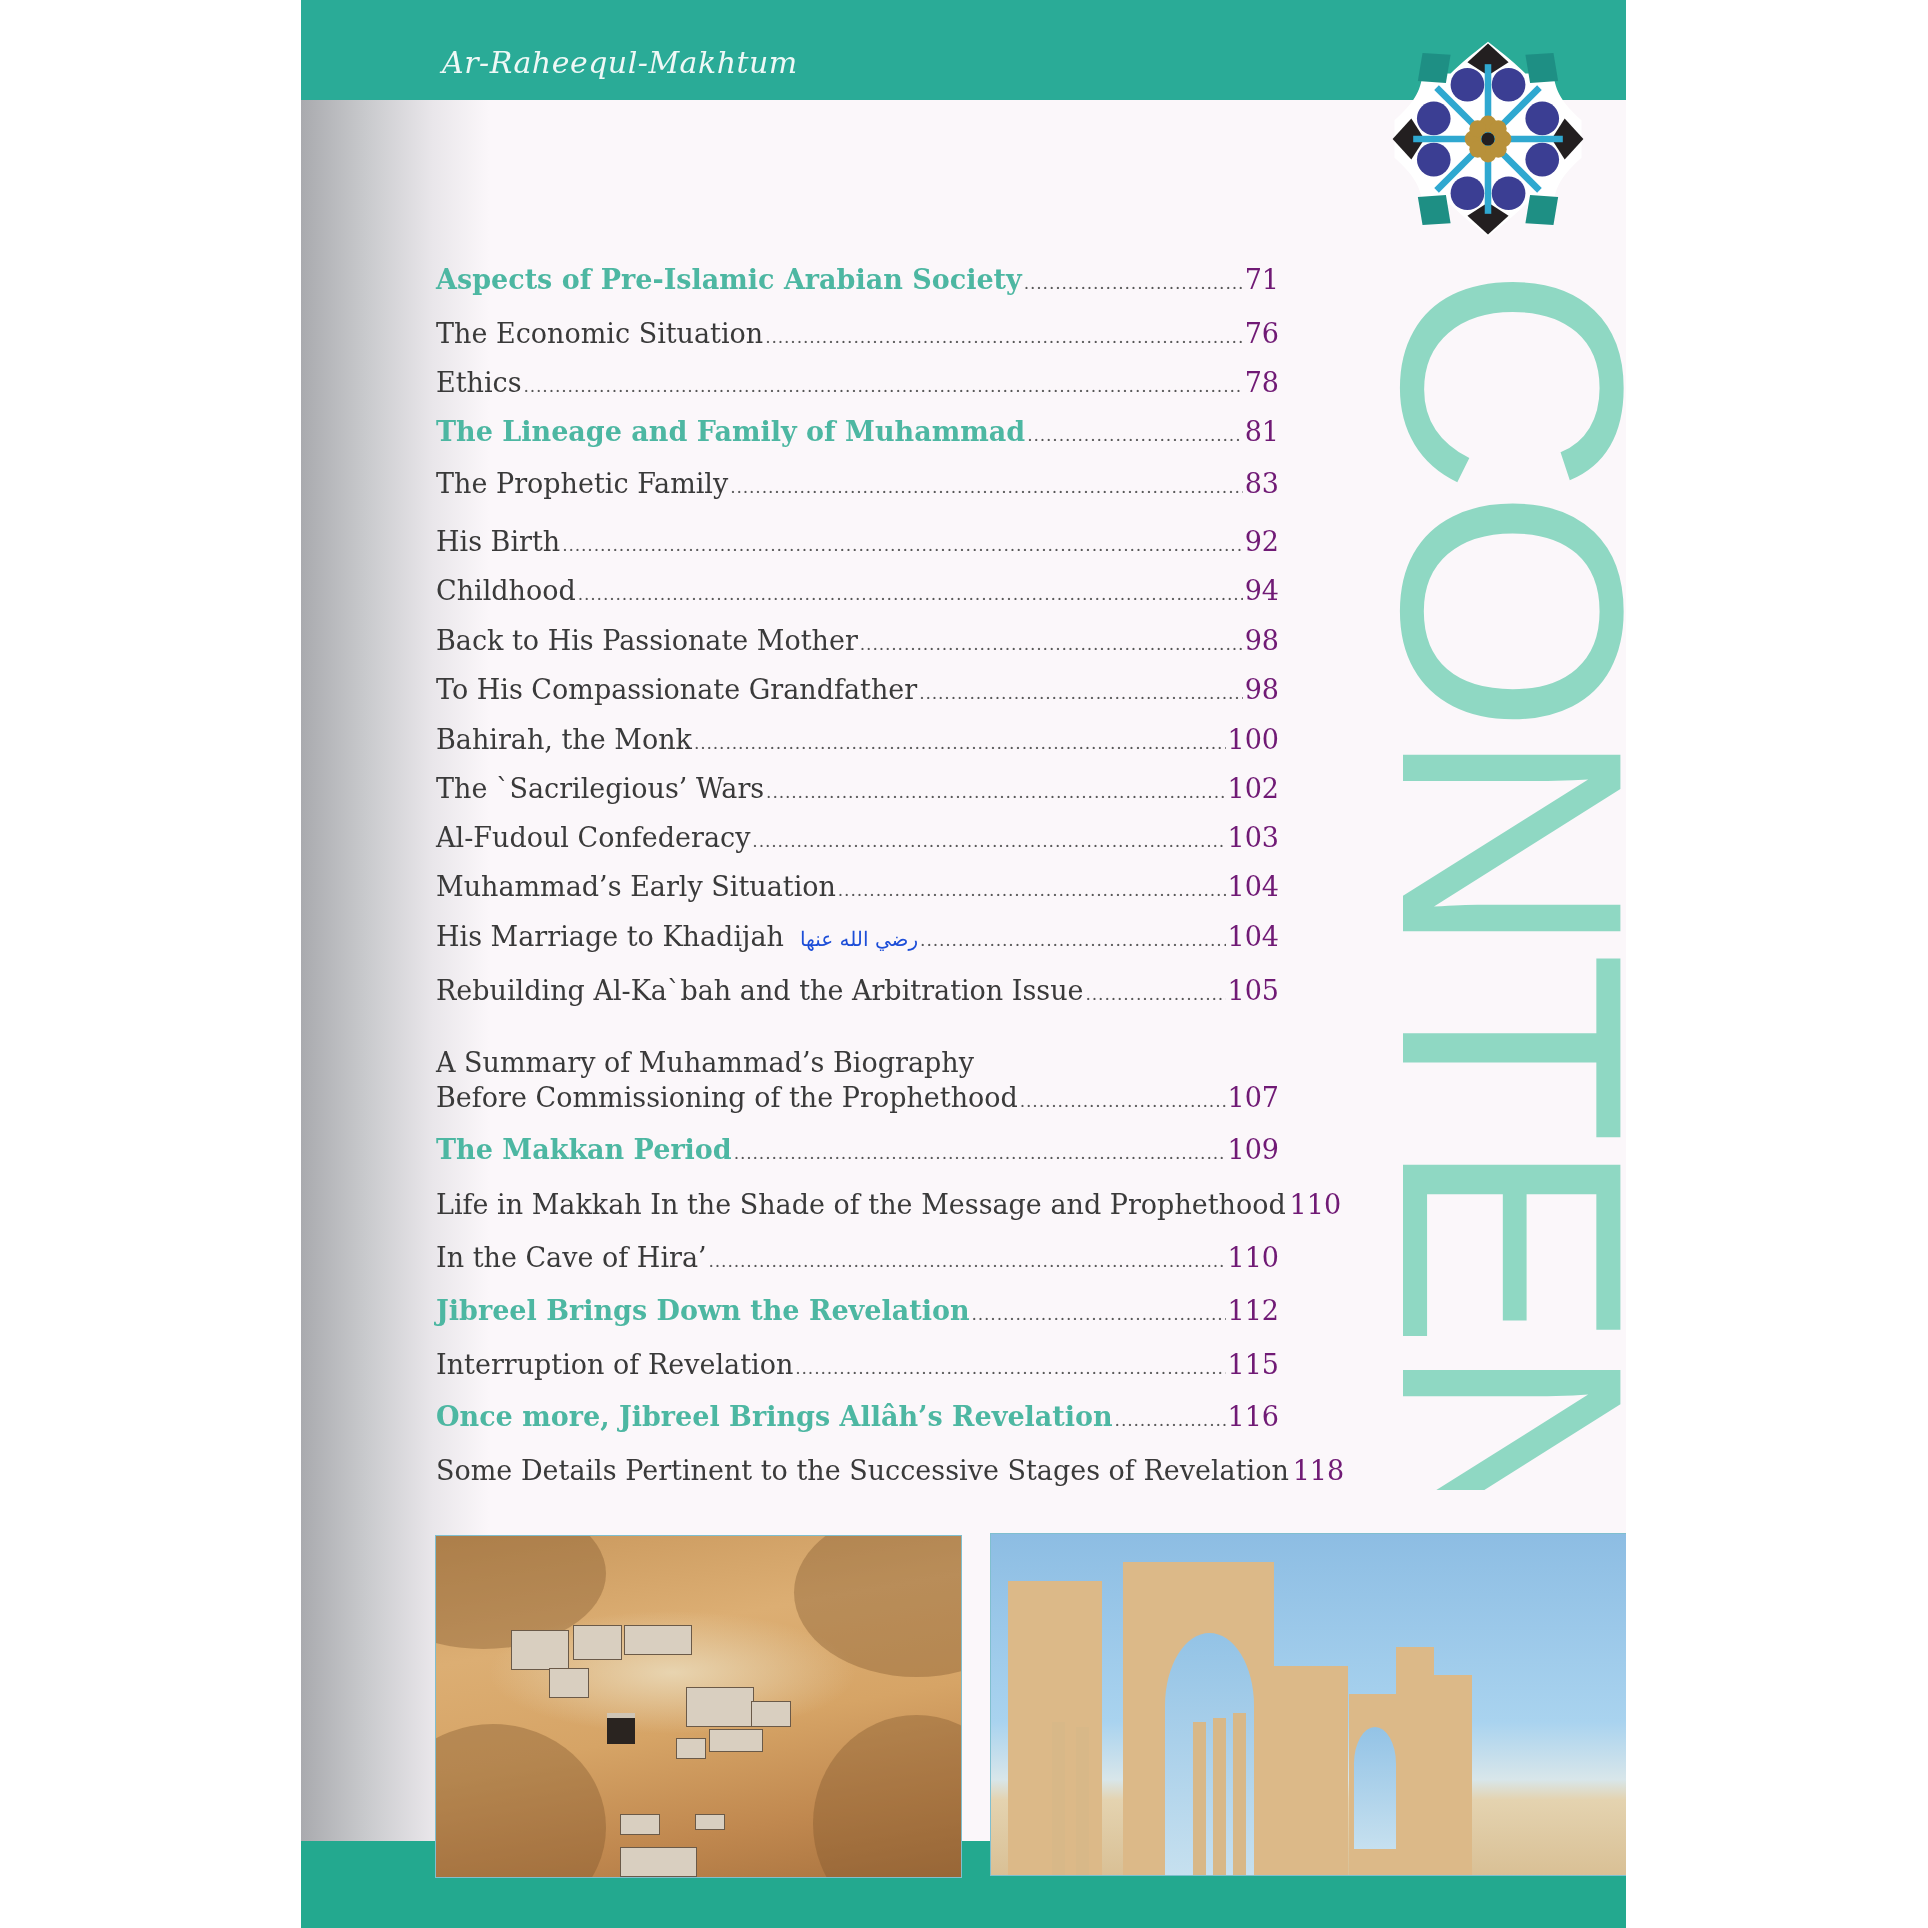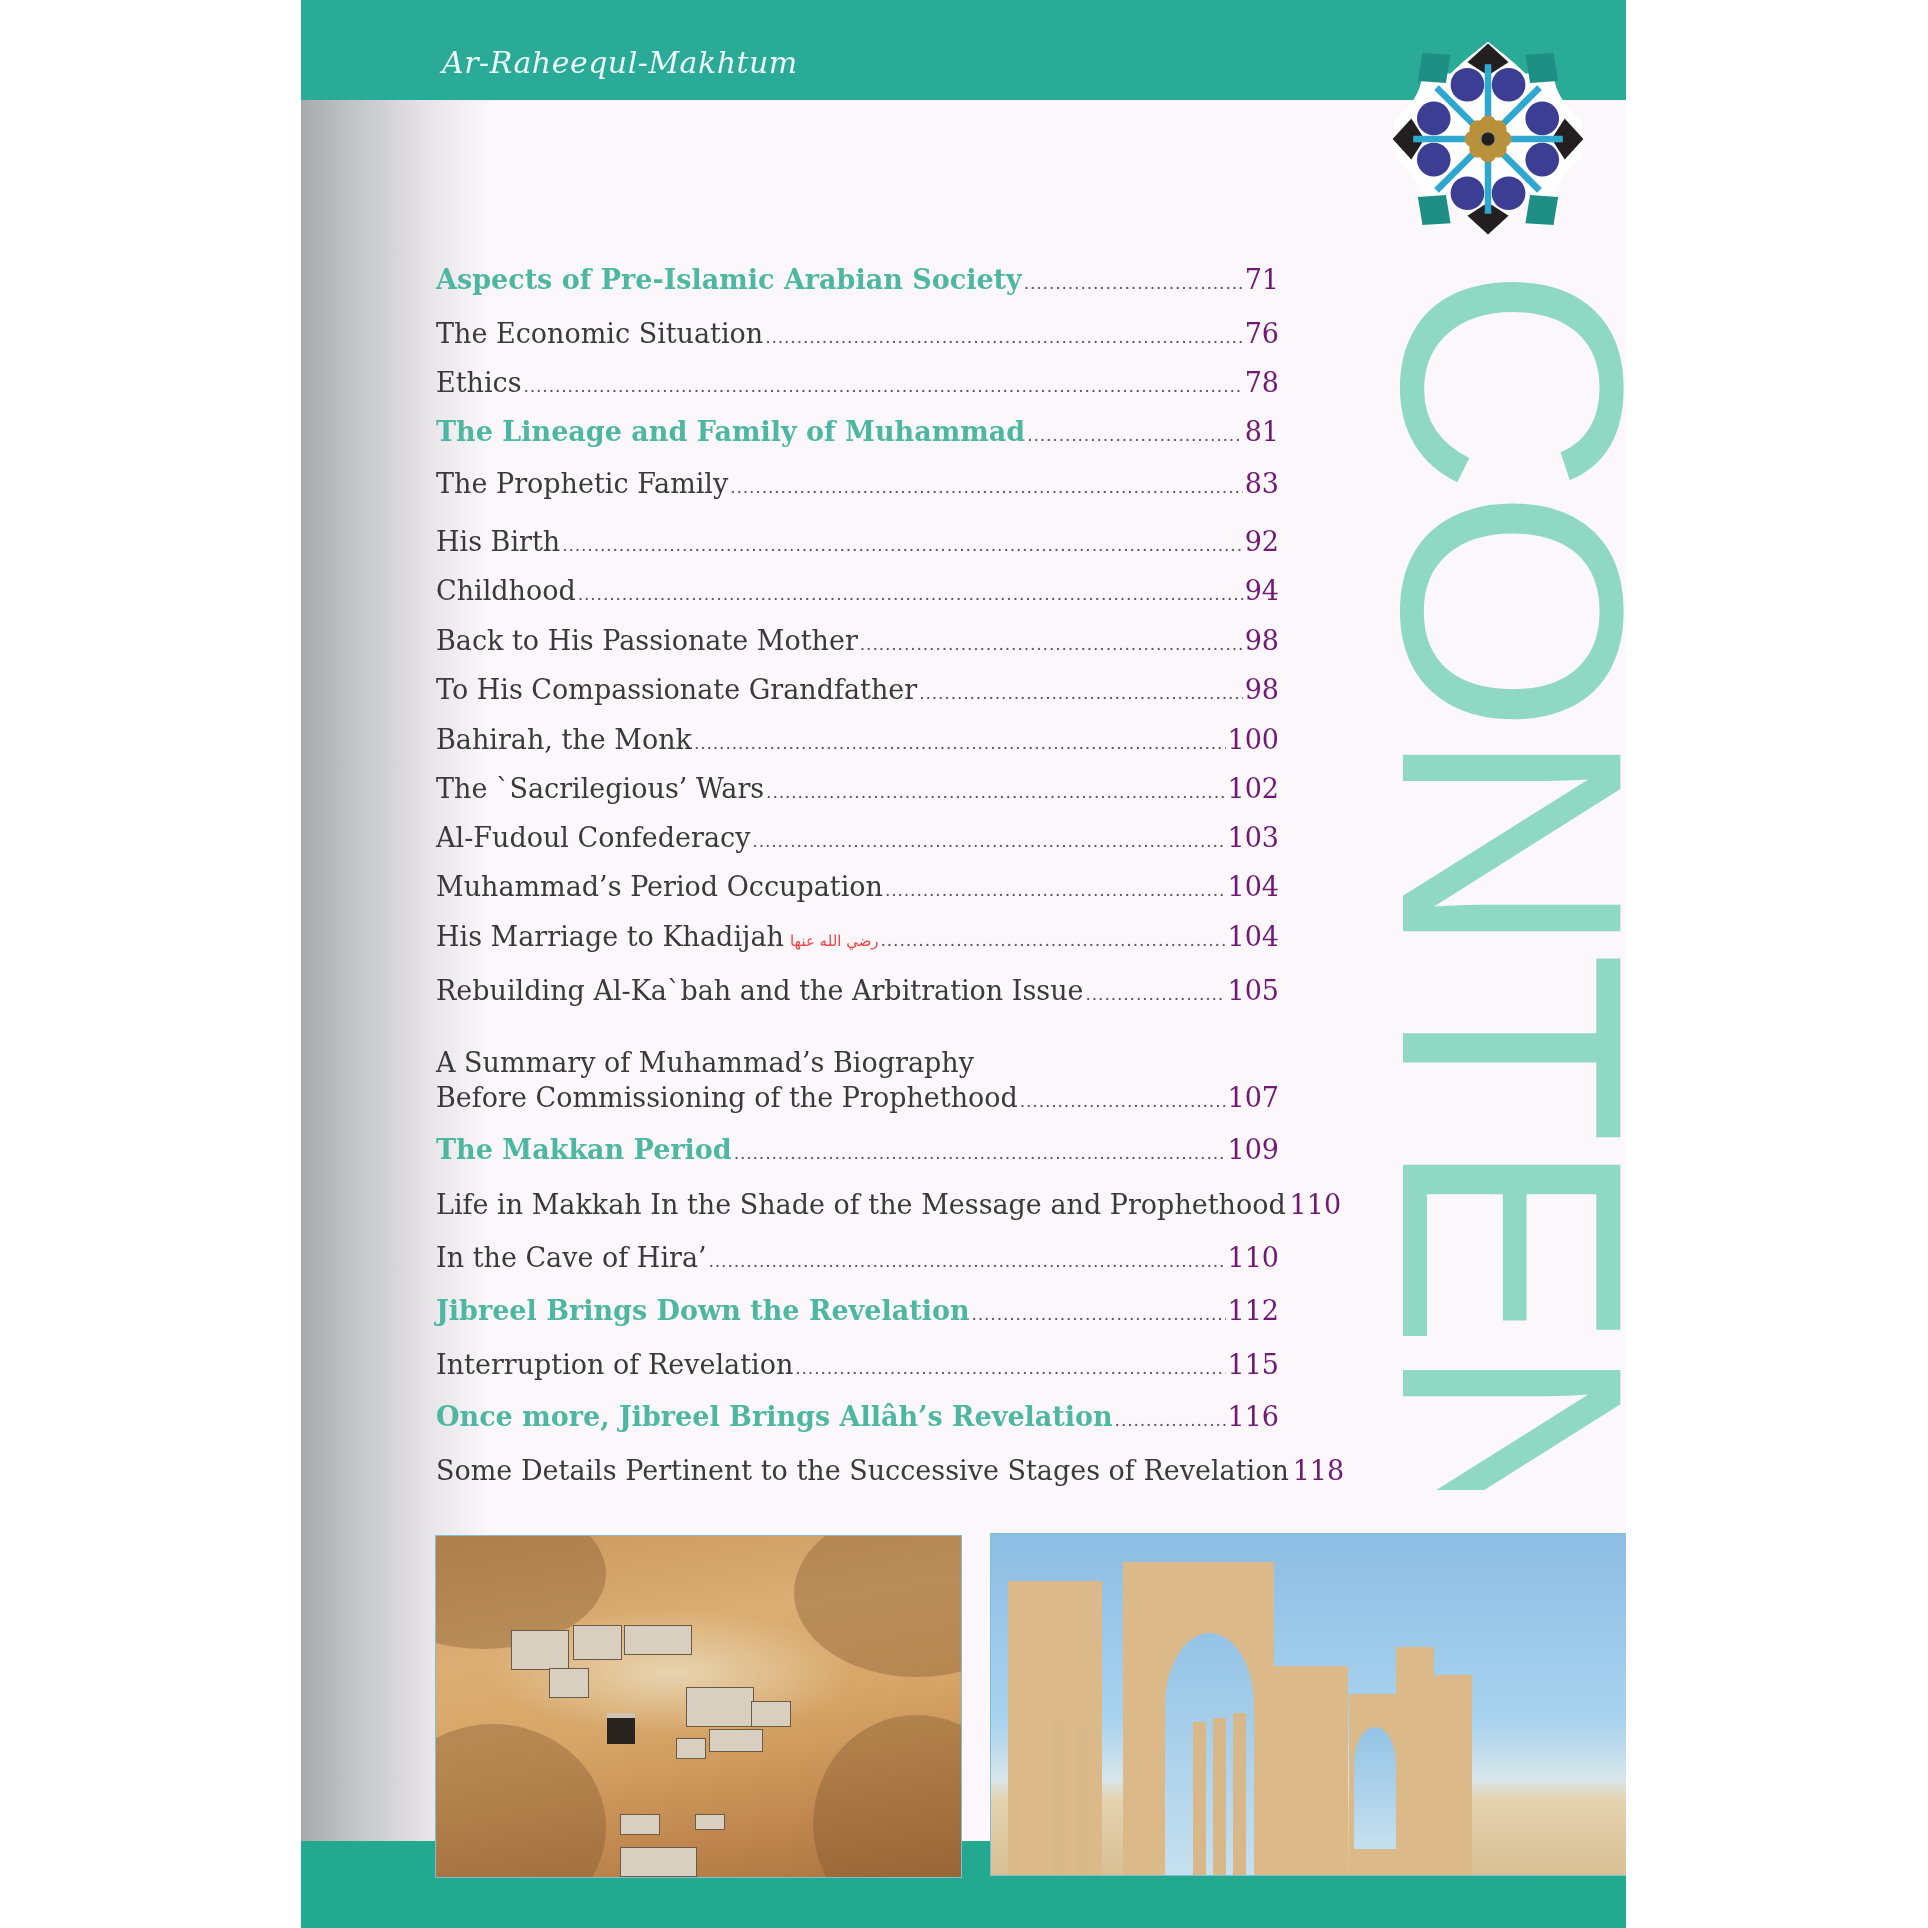--- a/index.html
+++ b/index.html
@@ -17,21 +17,21 @@
   .contents-vertical span { position:absolute; left:237px; top:0; transform-origin:0 0; transform:rotate(90deg);
     font-family:"Liberation Sans", sans-serif; font-weight:400; font-size:316px; line-height:237px; color:#8fd8c3; letter-spacing:-5.6px; white-space:nowrap; }
 
   .toc { position:absolute; left:135px; top:264px; width:843px; }
   .toc-row { position:absolute; left:0; width:843px; display:flex; align-items:baseline; font-size:27px; color:#3a3a3a; white-space:nowrap; }
   .toc-row.heading { color:#4db7a2; font-weight:bold; }
   .toc-row .title { flex:0 0 auto; }
   .toc-row .leader { flex:1 1 auto; overflow:hidden; margin:0 1.9px; color:#555; font-weight:normal; }
   .toc-row .leader::before { content:"........................................................................................................................................................................................................"; letter-spacing:0.9px; font-size:17px; }
   .toc-row .page-num { flex:0 0 auto; color:#701a75; font-weight:normal; }
-  .honorific { font-size:15px; color:#ef4444; vertical-align:super; margin-left:6px; }
+  .honorific { font-size:20px; color:#1d4ed8; vertical-align:super; margin-left:16px; }
 
   .photo { position:absolute; overflow:hidden; border:0.9px solid #7fbfcf; }
   .photo-makkah { left:134px; top:1535px; width:525px; height:341px;
     background:
       radial-gradient(ellipse 35% 18% at 45% 40%, #e8d4b0 0%, rgba(232,212,176,0) 100%),
       linear-gradient(170deg, #c9985d 0%, #dcae73 30%, #d6a466 55%, #c0884f 80%, #a9733f 100%); }
   .photo-makkah .ridge { position:absolute; border-radius:50%; background:rgba(120,80,40,0.35); }
   .photo-makkah .bldg { position:absolute; background:#d9cfc0; border:1.9px solid #6b5a48; }
   .photo-makkah .kaaba { position:absolute; background:#2a2420; border-top:5.6px solid #cfc5b5; }
   .photo-palmyra { left:689px; top:1533px; width:636px; height:341px;
@@ -161,21 +161,21 @@
       <span class="title">The `Sacrilegious’ Wars</span>
         <span class="leader"></span>
         <span class="page-num">102</span>
     </div>
     <div class="toc-row" style="top:558px">
       <span class="title">Al-Fudoul Confederacy</span>
         <span class="leader"></span>
         <span class="page-num">103</span>
     </div>
     <div class="toc-row" style="top:607px">
-      <span class="title">Muhammad’s Period Occupation</span>
+      <span class="title">Muhammad’s Early Situation</span>
         <span class="leader"></span>
         <span class="page-num">104</span>
     </div>
     <div class="toc-row" style="top:657px">
       <span class="title">His Marriage to Khadijah</span>
         <span class="honorific">رضي الله عنها</span>
         <span class="leader"></span>
         <span class="page-num">104</span>
     </div>
     <div class="toc-row" style="top:711px">

